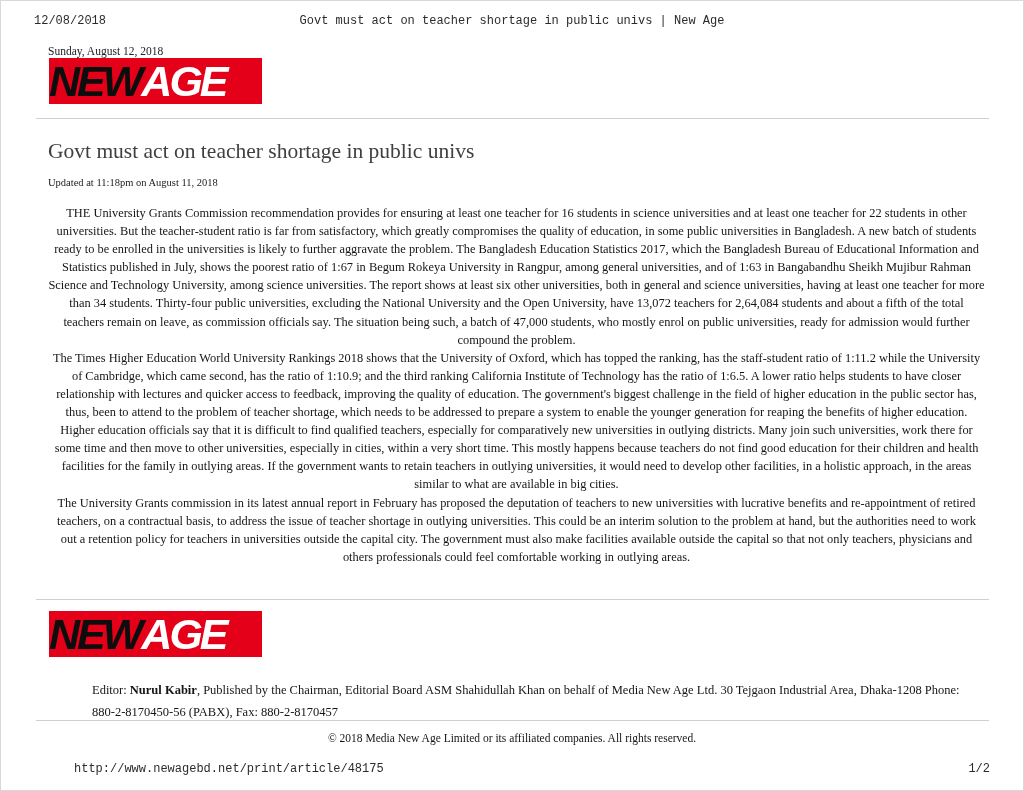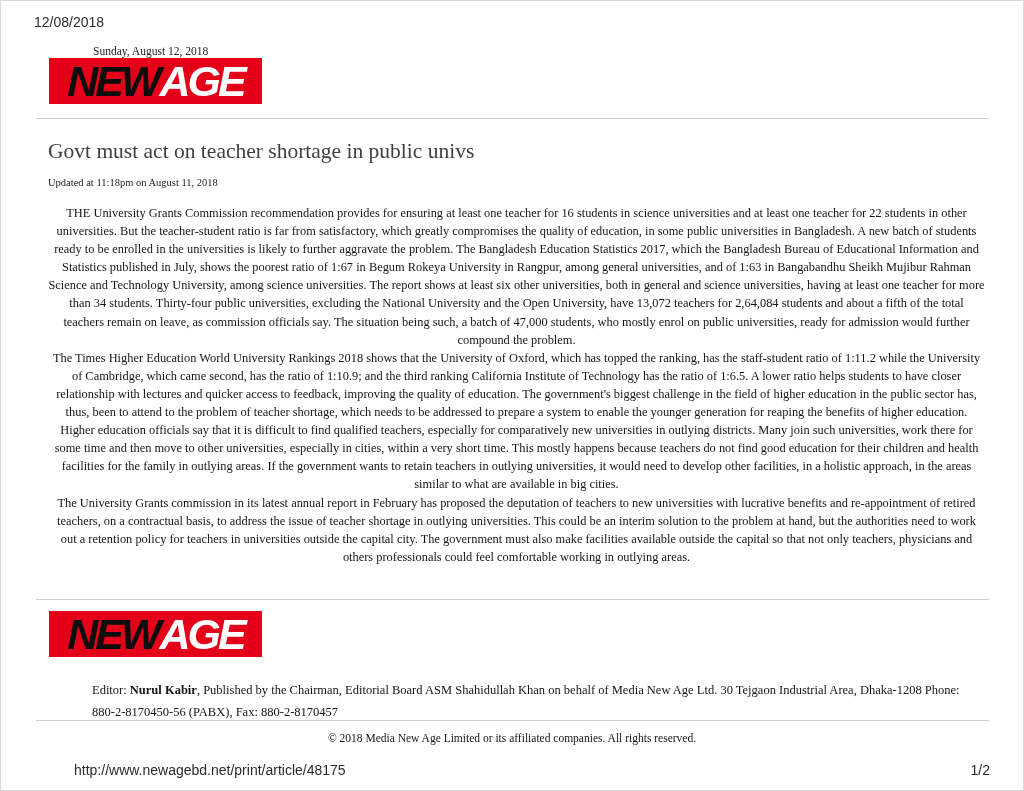--- a/index.html
+++ b/index.html
@@ -6,43 +6,43 @@
   html,body { background:#fff; }
   body {
     width:1024px; height:791px;
     position:relative;
     border:1px solid #d8d8d8;
     font-family:"Liberation Serif", serif;
     color:#1a1a1a;
     overflow:hidden;
   }
   .chrome {
-    font-family:Liberation Sans, sans-serif;
-    font-size:14px;
+    font-family:Liberation Mono, monospace;
+    font-size:12px;
     color:#2b2b2b;
   }
   .print-header {
     position:absolute; top:13px; left:33px; right:33px; height:14px;
   }
   .print-header .ph-date { position:absolute; left:0; top:0; }
   .print-header .ph-title { position:absolute; left:0; right:0; text-align:center; top:0; }
   .print-footer {
     position:absolute; bottom:14px; left:33px; right:33px; height:14px;
   }
   .print-footer .pf-url { position:absolute; left:0; top:0;padding-left:40px; }
   .print-footer .pf-page { position:absolute; right:0; top:0; }
 
   .masthead-date {
     position:absolute; top:44px; left:47px;
-    font-size:11.5px; color:#222;margin-left:45px;
+    font-size:11.5px; color:#222;
   }
   .logo {
     width:213px; height:46px;
     background:#e50019;
-    display:flex; align-items:center; justify-content:center;
+    display:flex; align-items:center; 
     font-family:"Liberation Sans", sans-serif;
     font-weight:bold; font-style:italic;
     font-size:43px; letter-spacing:-3px;
     line-height:1;
     user-select:none;
   }
   .logo .lg-new { color:#0d0d0d; }
   .logo .lg-age { color:#ffffff; margin-left:1px; }
   .logo-top { position:absolute; top:57px; left:48px; }
   .logo-bottom { position:absolute; top:610px; left:48px; }
@@ -75,20 +75,21 @@
   .copyright {
     position:absolute; top:731px; left:0; right:0;
     text-align:center; font-size:11.5px; color:#151515;
   }
 </style>
 </head>
 <body>
 
 <div class="print-header chrome">
   <span class="ph-date">12/08/2018</span>
+  <span class="ph-title">Govt must act on teacher shortage in public univs | New Age</span>
 </div>
 
 <div class="masthead-date">Sunday, August 12, 2018</div>
 <div class="logo logo-top">
   <span class="lg-new">NEW</span>
     <span class="lg-age">AGE</span>
 </div>
 <div class="divider divider-1"></div>
 
 <h1 class="article-title">Govt must act on teacher shortage in public univs</h1>

